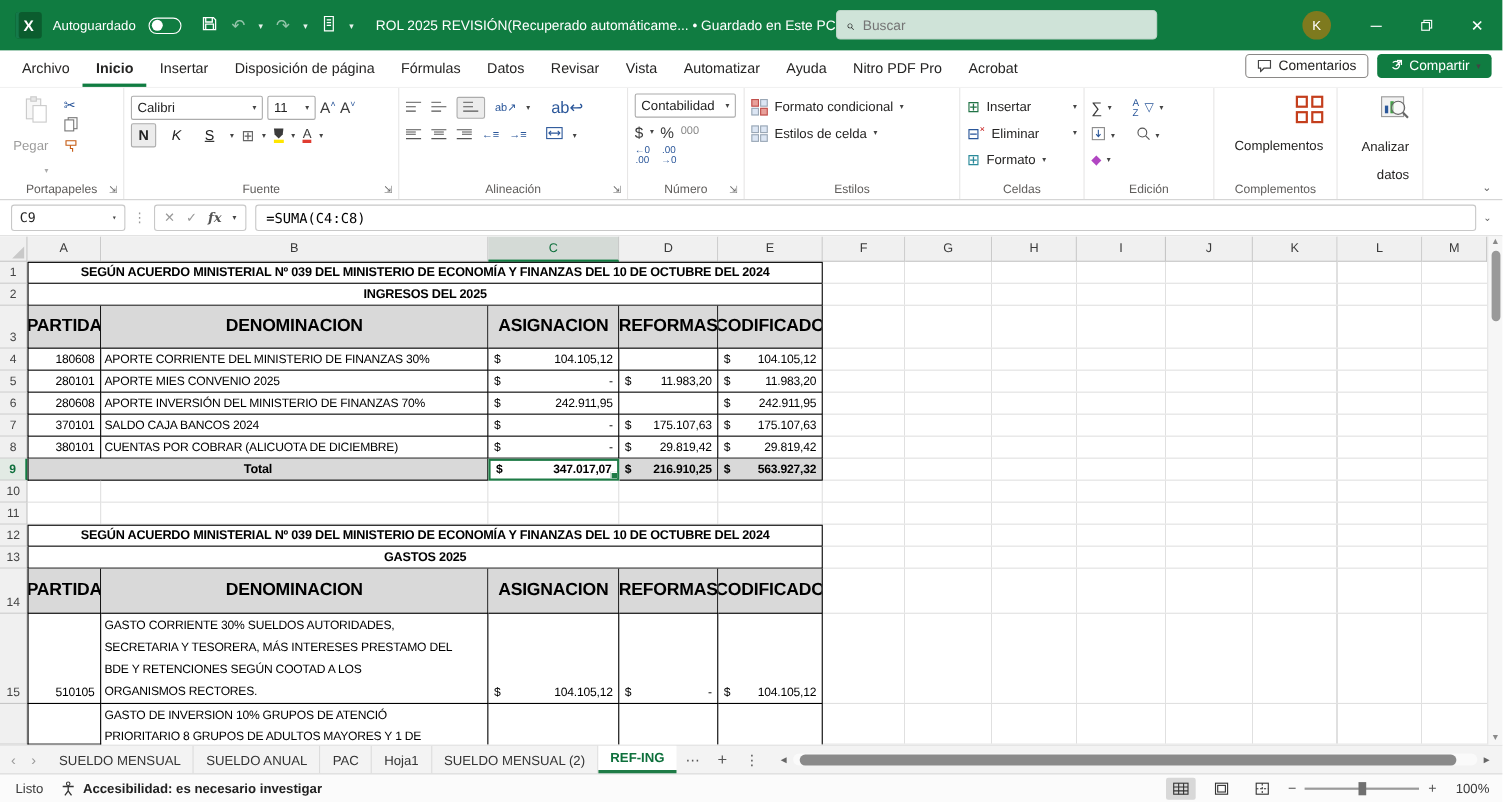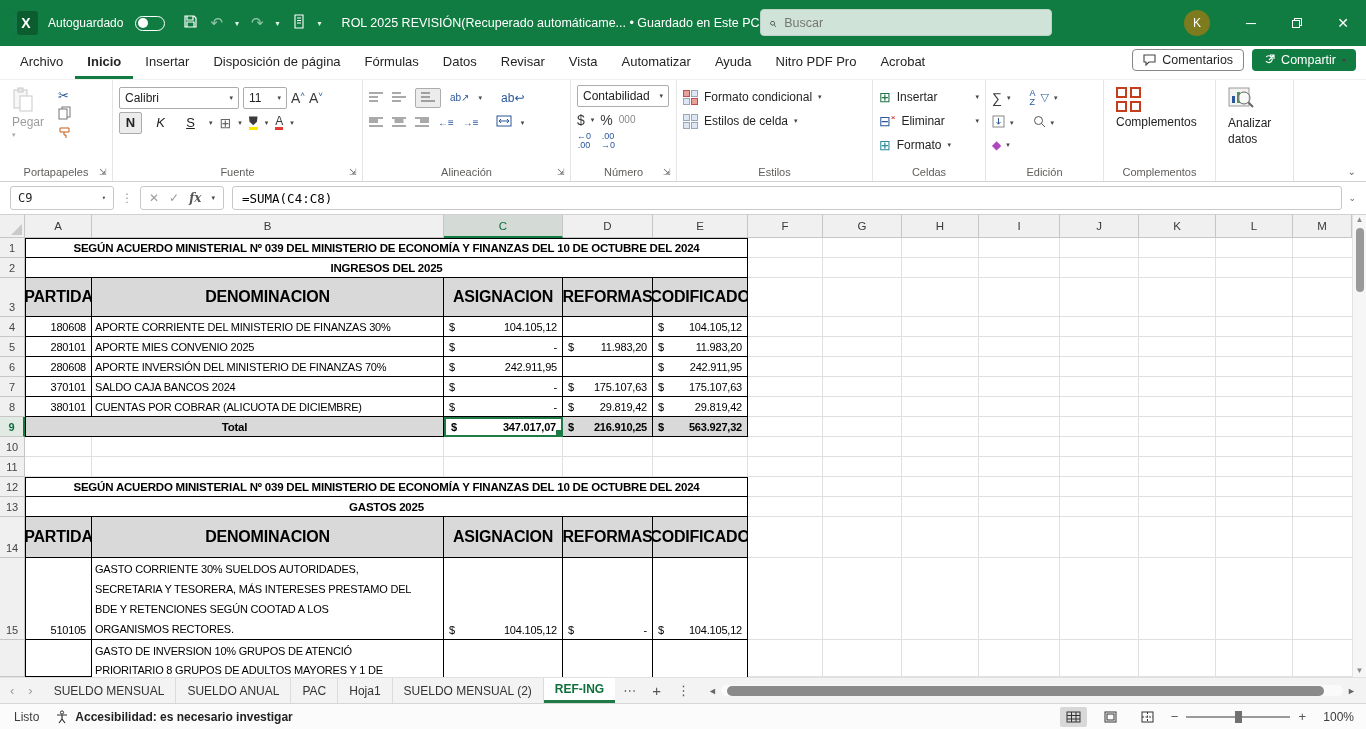--- a/index.html
+++ b/index.html
@@ -32,21 +32,21 @@
   .btn-share{display:flex;align-items:center;gap:6px;border-radius:4px;padding:4px 10px;font-size:12.5px;background:#107C41;color:#fff;}
   .btn-share .caret{font-size:8px;}
 
   
   .ribbon{height:102px;background:#fff;border-bottom:1px solid #D1D1D1;display:flex;position:relative;}
   .rg{display:flex;flex-direction:column;border-right:1px solid #E7E6E6;padding:5px 6px 0;position:relative;}
   .rg-label{margin-top:auto;height:19px;font-size:11px;color:#605E5C;display:flex;align-items:center;justify-content:center;}
   .launcher{position:absolute;right:3px;bottom:4px;width:10px;height:10px;color:#666;font-size:9px;line-height:10px;}
   .irow{display:flex;align-items:center;gap:9px;height:25px;}
   .caret{font-size:7px;color:#444;}
-  .bigbtn{display:flex;flex-direction:column;align-items:flex-start;justify-content:flex-start;gap:2px;padding:2px 6px;color:#252423;font-size:12px;text-align:center;}
+  .bigbtn{display:flex;flex-direction:column;align-items:flex-end;justify-content:flex-start;gap:12px;padding:2px 6px;color:#252423;font-size:12px;text-align:center;}
   .fsel{border:1px solid #ACACAC;border-radius:2px;height:22px;display:flex;align-items:center;justify-content:space-between;padding:0 5px;font-size:12px;background:#fff;}
   .togglebox{width:23px;height:22px;display:flex;align-items:center;justify-content:center;font-size:13px;border:1px solid transparent;border-radius:2px;}
   .togglebox.on{border:1px solid #ACACAC;background:#ECECEC;}
   .ustyle{text-decoration:underline;}
   .redbar{border-bottom:3px solid #E03C31;line-height:11px;}
   .yellowbar{border-bottom:3px solid #FFE600;line-height:11px;}
   .srow{display:flex;align-items:center;gap:6px;font-size:12px;height:24px;color:#252423;white-space:nowrap;}
   .mini-grid{display:grid;grid-template-columns:7px 7px;grid-template-rows:7px 7px;gap:1px;}
   .mini-grid span{border:1px solid #9aa7b5;background:#dce6f4;}
   .mini-grid .r{background:#E8A09A;border-color:#C0504D;}
@@ -282,21 +282,21 @@
       <svg width="14" height="11">
           <path d="M0 1 h9 M0 5 h14 M0 9 h9" stroke="#555"></path>
         </svg>
       <span class="togglebox on" style="width:26px;height:20px;">
           <svg width="14" height="11">
             <path d="M0 1 h9 M0 5 h9 M0 9 h14" stroke="#555"></path>
           </svg>
         </span>
       <span style="font-size:10px;color:#2b579a;">ab↗</span>
       <span class="caret">▾</span>
-      <span style="margin-left:10px;font-size:12px;color:#2b579a;">ab↩</span>
+      <span style="margin-left:10px;font-size:15px;color:#2b579a;">ab↩</span>
     </div>
     <div class="irow">
       <svg width="14" height="11">
           <path d="M0 1 h14 M0 5 h9 M0 9 h14 M0 3 h9" stroke="#555"></path>
         </svg>
       <svg width="14" height="11">
           <path d="M0 1 h14 M2.5 5 h9 M0 9 h14 M2.5 3 h9" stroke="#555"></path>
         </svg>
       <svg width="14" height="11">
           <path d="M0 1 h14 M5 5 h9 M0 9 h14 M5 3 h9" stroke="#555"></path>

